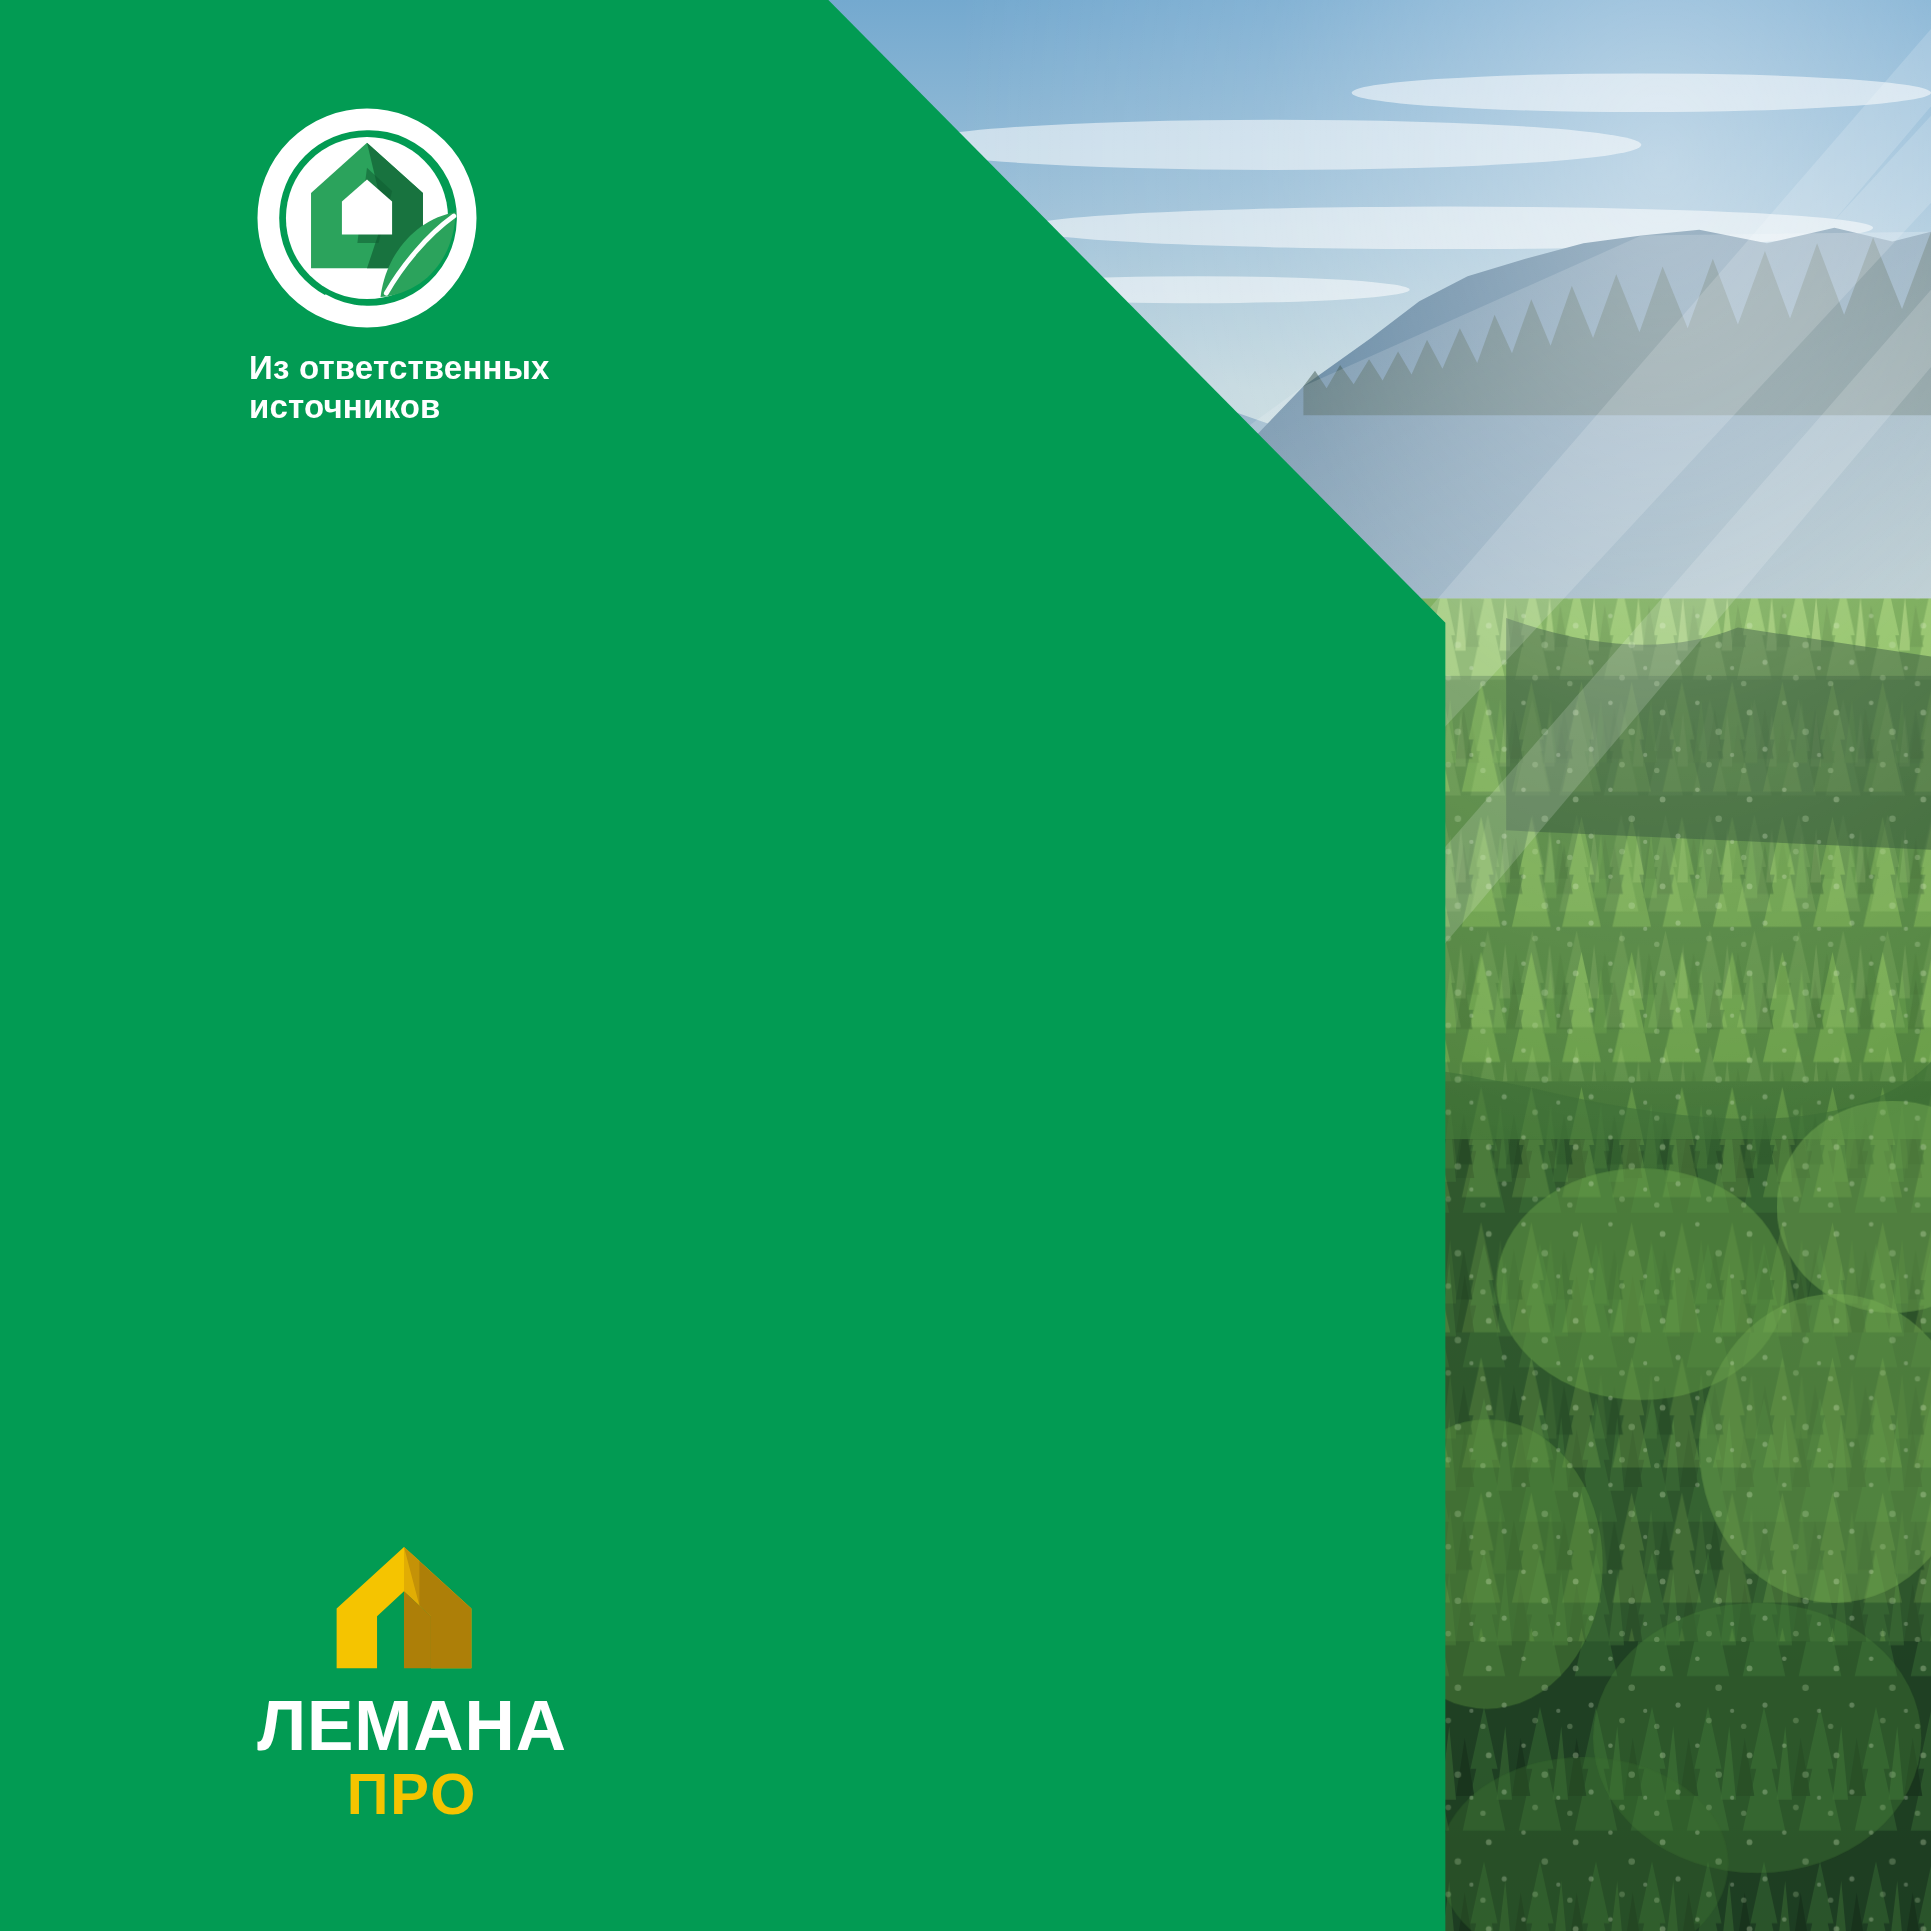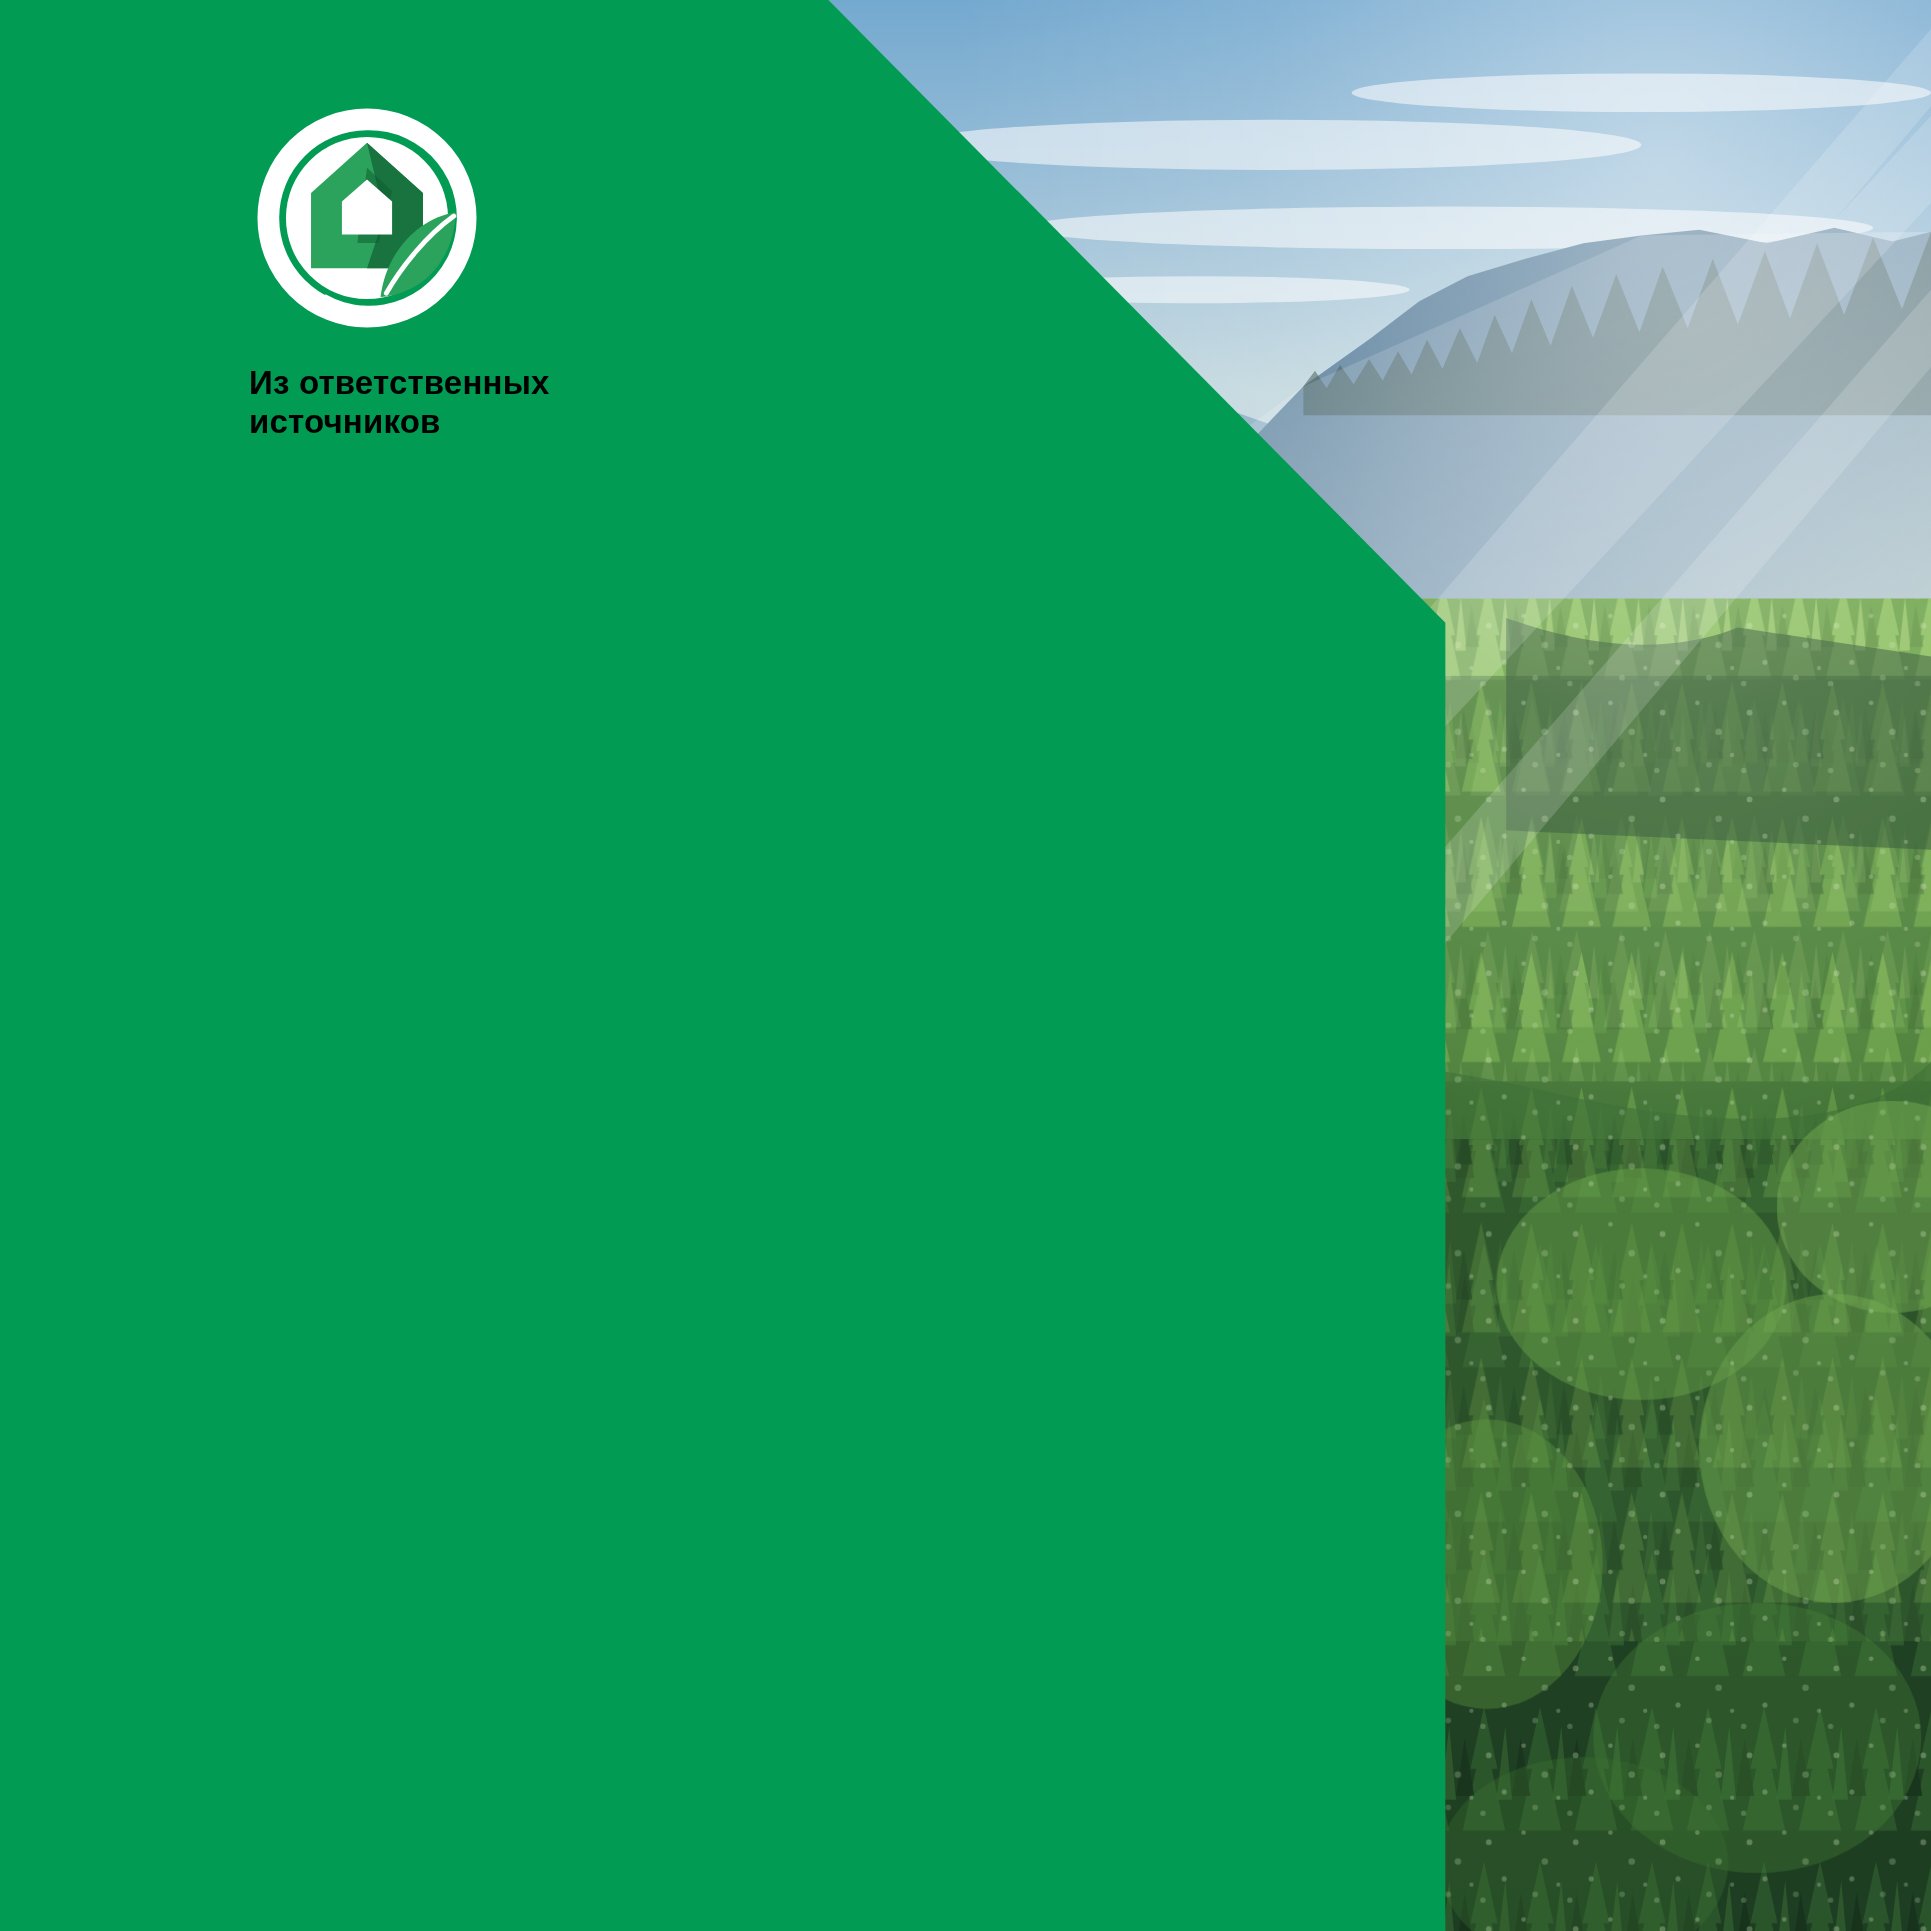--- a/index.html
+++ b/index.html
@@ -30,22 +30,22 @@
     position:absolute; inset:0; z-index:3;
   }
 
   
   #eco-badge{
     position:absolute; left:249px; top:108px;
     width:444px;
   }
   #eco-mark{ display:block; width:220px; height:220px; margin-left:7.7px; }
   #eco-badge-text{
-    margin-top:36px;
-    color:#000000;
+    margin-top:21px;
+    color:#ffffff;
     font-size:33px;
     font-weight:bold;
     line-height:1.18;
     letter-spacing:0.2px;
     white-space:pre-line;
     width:348px;
   }
 
   
   #headline{
@@ -230,15 +230,28 @@
 
       <path d="M206 108 C168 114 134 148 128 196 C174 192 204 156 206 108 Z" fill="#2BA35C"></path>
       <path d="M204 112 C176 132 150 164 134 192" fill="none" stroke="#FFFFFF" stroke-width="5" stroke-linecap="round"></path>
     </svg>
     <div id="eco-badge-text">Из ответственных
 источников</div>
   </div>
 
 
 
+  <div id="brand-logo">
+    <svg id="brand-house" viewBox="0 0 160 140">
+      <path d="M80 6 L150 70 L150 132 L108 132 L108 78 L80 52 L52 78 L52 132 L10 132 L10 70 Z" fill="#F5C400"></path>
+      <path d="M80 6 L150 70 L150 132 L108 132 L108 78 L96 67 Z" fill="#AD7F08"></path>
+      <path d="M80 52 L96 67 L108 78 L108 132 L80 132 Z" fill="#AD7F08"></path>
+      <path d="M80 6 L96 20 L96 67 L80 52 Z" fill="#D39E07" opacity="0.6"></path>
+    </svg>
+
+    <svg id="brand-wordmark" viewBox="0 0 360 140">
+      <text x="180" y="62" text-anchor="middle" font-family="Liberation Sans, sans-serif" font-size="72" font-weight="bold" letter-spacing="1" fill="#FFFFFF">ЛЕМАНА</text>
+      <text x="180" y="128" text-anchor="middle" font-family="Liberation Sans, sans-serif" font-size="60" font-weight="bold" letter-spacing="2" fill="#F5C400">ПРО</text>
+    </svg>
+  </div>
 
 </div>
 
 
 </body></html>

